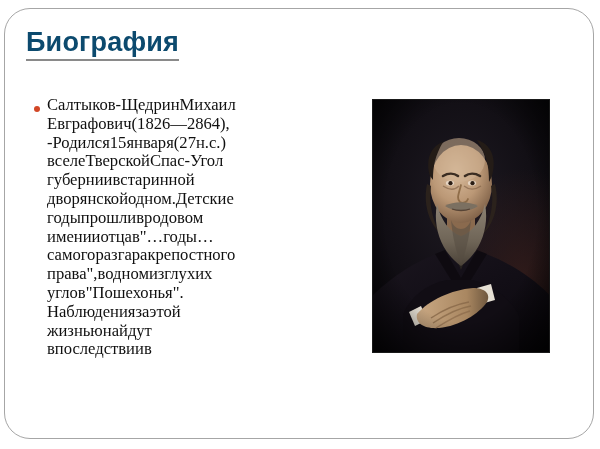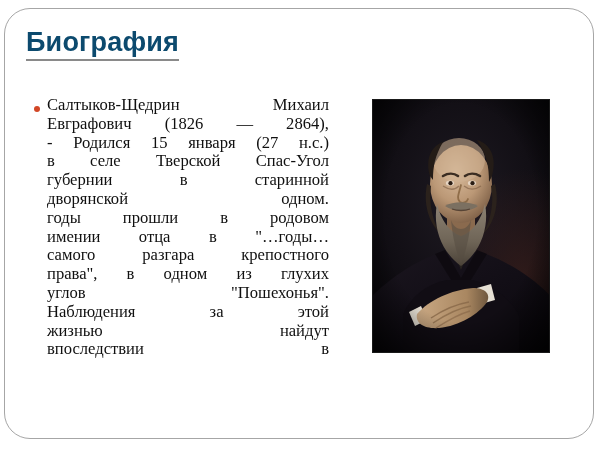--- a/index.html
+++ b/index.html
@@ -85,21 +85,20 @@
     line-height: 18.8px;
     color: #101010;
     text-align: justify;
     text-justify: inter-word;
     hyphens: none;
     word-spacing: 0px;
   }
   
   .jline {
     display: flex;
-    justify-content: space-between;
     white-space: pre;
   }
   .jline.last {
     justify-content: flex-start;
   }
   .jline .w {
     display: inline-block;
   }
 
   
@@ -132,21 +131,21 @@
 
   <div class="content">
     <div class="bullet-row">
       <span class="bullet-dot"></span>
       <div class="bullet-text" id="para">
           <div class="jline"><span class="w">Салтыков-Щедрин</span><span class="w">Михаил</span></div>
           <div class="jline"><span class="w">Евграфович</span><span class="w">(1826</span><span class="w">—</span><span class="w">2864),</span></div>
           <div class="jline"><span class="w">-</span><span class="w">Родился</span><span class="w">15</span><span class="w">января</span><span class="w">(27</span><span class="w">н.с.)</span></div>
           <div class="jline"><span class="w">в</span><span class="w">селе</span><span class="w">Тверской</span><span class="w">Спас-Угол</span></div>
           <div class="jline"><span class="w">губернии</span><span class="w">в</span><span class="w">старинной</span></div>
-          <div class="jline"><span class="w">дворянской</span><span class="w">одном.</span></div>
+          <div class="jline"><span class="w">дворянской</span><span class="w">одном.</span><span class="w">Детские</span></div>
           <div class="jline"><span class="w">годы</span><span class="w">прошли</span><span class="w">в</span><span class="w">родовом</span></div>
           <div class="jline"><span class="w">имении</span><span class="w">отца</span><span class="w">в</span><span class="w">"…годы…</span></div>
           <div class="jline"><span class="w">самого</span><span class="w">разгара</span><span class="w">крепостного</span></div>
           <div class="jline"><span class="w">права",</span><span class="w">в</span><span class="w">одном</span><span class="w">из</span><span class="w">глухих</span></div>
           <div class="jline"><span class="w">углов</span><span class="w">"Пошехонья".</span></div>
           <div class="jline"><span class="w">Наблюдения</span><span class="w">за</span><span class="w">этой</span></div>
           <div class="jline"><span class="w">жизнью</span><span class="w">найдут</span></div>
           <div class="jline"><span class="w">впоследствии</span><span class="w">в</span></div>
         </div>
     </div>

